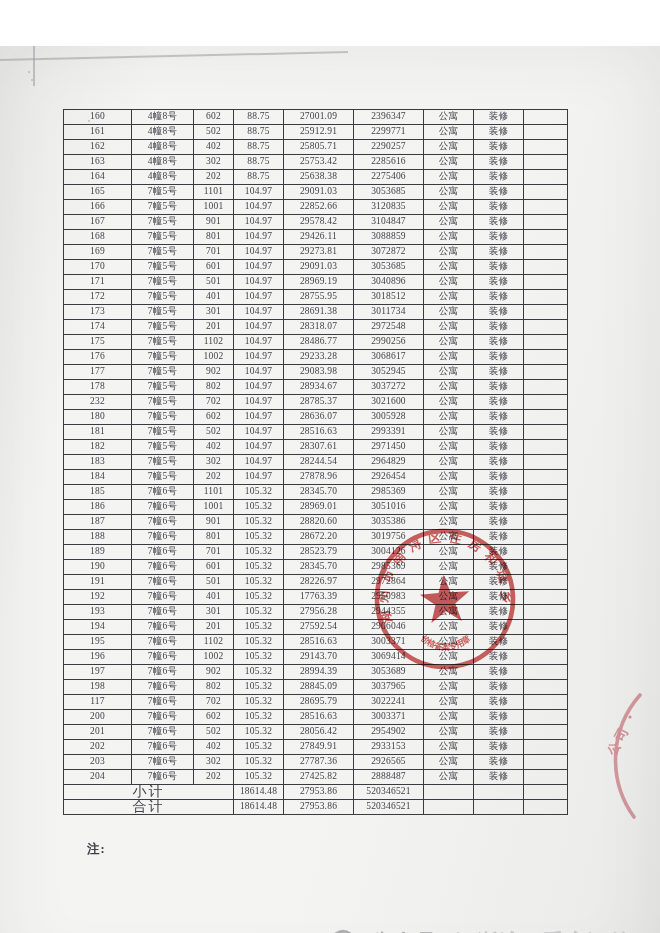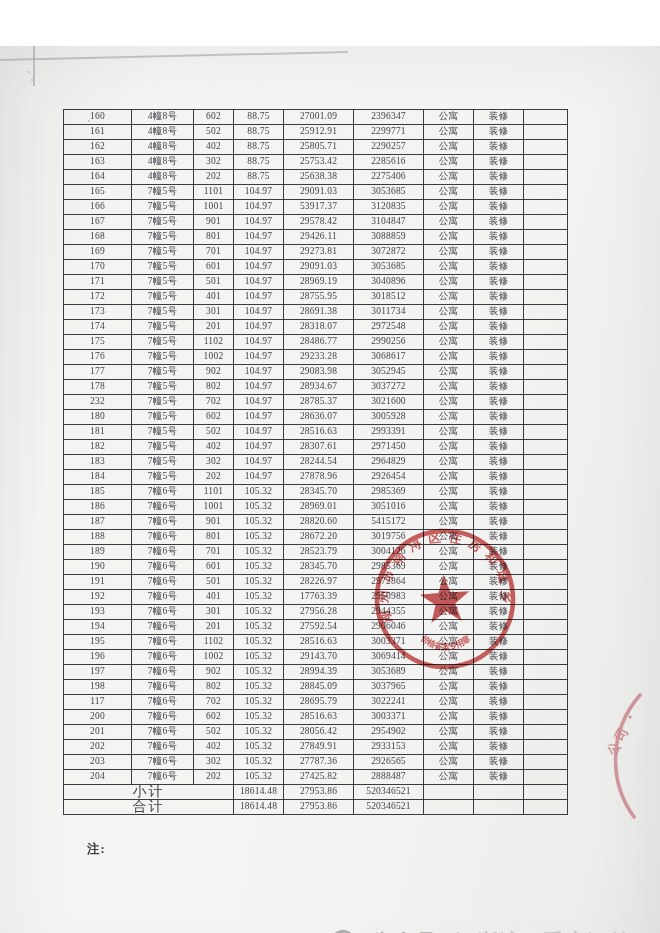--- a/index.html
+++ b/index.html
@@ -154,21 +154,21 @@
           <td>3053685</td>
           <td>公寓</td>
           <td>装修</td>
           <td></td>
         </tr>
         <tr>
           <td>166</td>
           <td>7幢5号</td>
           <td>1001</td>
           <td>104.97</td>
-          <td>53917.37</td>
+          <td>22852.66</td>
           <td>3120835</td>
           <td>公寓</td>
           <td>装修</td>
           <td></td>
         </tr>
         <tr>
           <td>167</td>
           <td>7幢5号</td>
           <td>901</td>
           <td>104.97</td>
@@ -386,21 +386,21 @@
           <td>公寓</td>
           <td>装修</td>
           <td></td>
         </tr>
         <tr>
           <td>187</td>
           <td>7幢6号</td>
           <td>901</td>
           <td>105.32</td>
           <td>28820.60</td>
-          <td>5415172</td>
+          <td>3035386</td>
           <td>公寓</td>
           <td>装修</td>
           <td></td>
         </tr>
         <tr>
           <td>188</td>
           <td>7幢6号</td>
           <td>801</td>
           <td>105.32</td>
           <td>28672.20</td>

